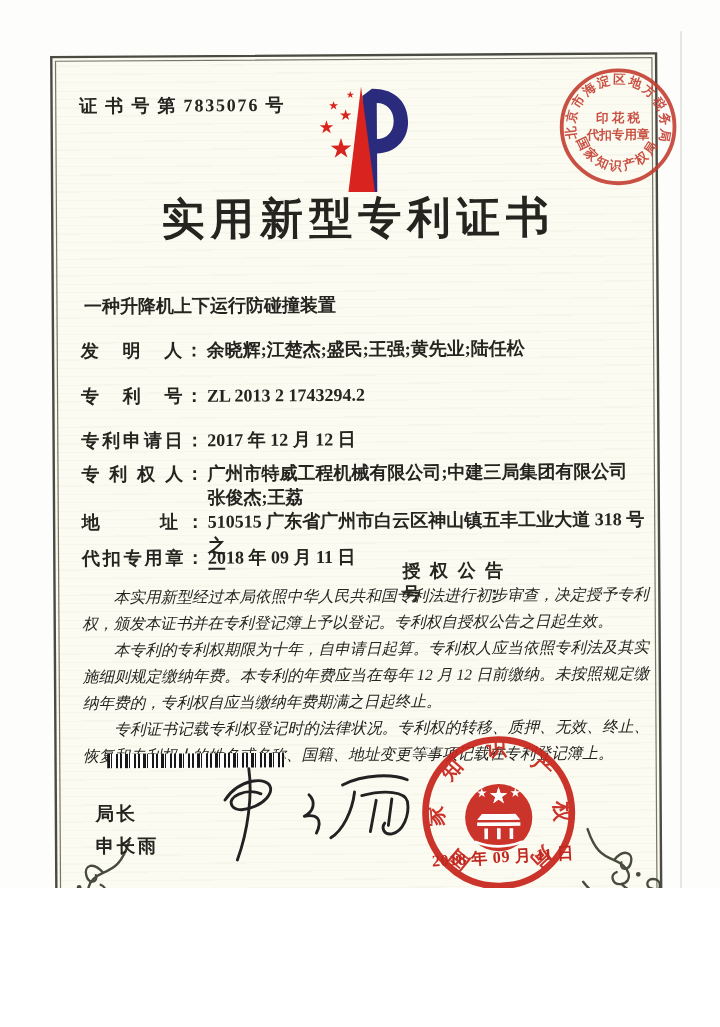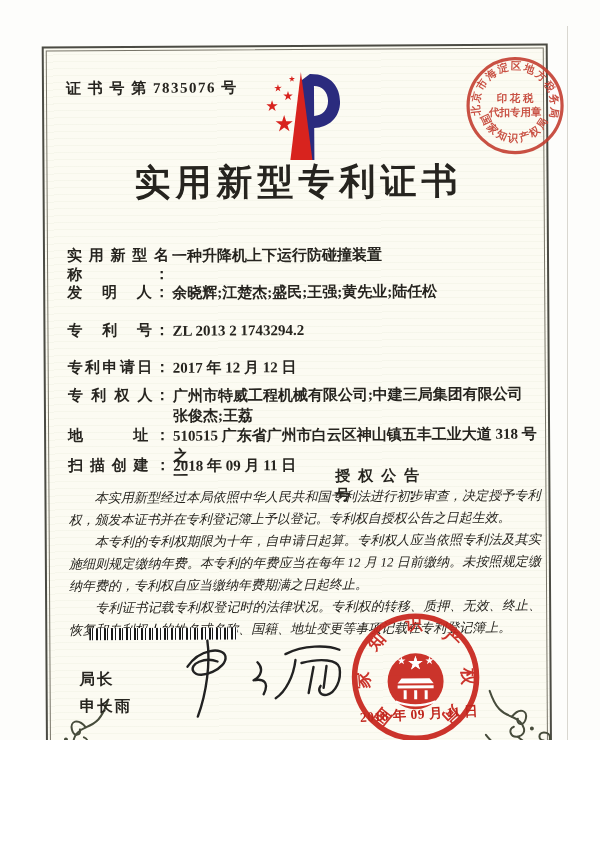--- a/index.html
+++ b/index.html
@@ -89,21 +89,20 @@
       <use href="#st" transform="translate(28,40) scale(6)" fill="#d8231e"></use>
       <use href="#st" transform="translate(44,30) scale(5)" fill="#d8231e"></use>
       <use href="#st" transform="translate(34,22) scale(4)" fill="#d8231e"></use>
       <use href="#st" transform="translate(48,13) scale(3.2)" fill="#d8231e"></use>
     </svg>
 
     <div class="title">实用新型专利证书</div>
 
     <div class="fields">
       <div class="frow r1">
-        <span class="flabel">实用新型名称：</span>
         <span class="fvalue">一种升降机上下运行防碰撞装置</span>
       </div>
       <div class="frow r2">
         <span class="flabel">发　明　人：</span>
         <span class="fvalue">余晓辉;江楚杰;盛民;王强;黄先业;陆任松</span>
       </div>
       <div class="frow r3">
         <span class="flabel">专　利　号：</span>
         <span class="fvalue">ZL 2013 2 1743294.2</span>
       </div>
@@ -115,21 +114,21 @@
         <span class="flabel">专 利 权 人：</span>
         <span class="fvalue">广州市特威工程机械有限公司;中建三局集团有限公司
 张俊杰;王荔</span>
       </div>
       <div class="frow r6">
         <span class="flabel">地　　址：</span>
         <span class="fvalue">510515 广东省广州市白云区神山镇五丰工业大道 318 号之
 一</span>
       </div>
       <div class="frow r7">
-        <span class="flabel">扫描创建：</span>
+        <span class="flabel">代扣专用章：</span>
         <span class="fvalue">2018 年 09 月 11 日</span>
         <span class="grant-right">
           <span class="flabel">授权公告号：</span>
         </span>
       </div>
     </div>
 
     <div class="paras">
       <p>本实用新型经过本局依照中华人民共和国专利法进行初步审查，决定授予专利权，颁发本证书并在专利登记簿上予以登记。专利权自授权公告之日起生效。</p>
       <p>本专利的专利权期限为十年，自申请日起算。专利权人应当依照专利法及其实施细则规定缴纳年费。本专利的年费应当在每年 12 月 12 日前缴纳。未按照规定缴纳年费的，专利权自应当缴纳年费期满之日起终止。</p>

